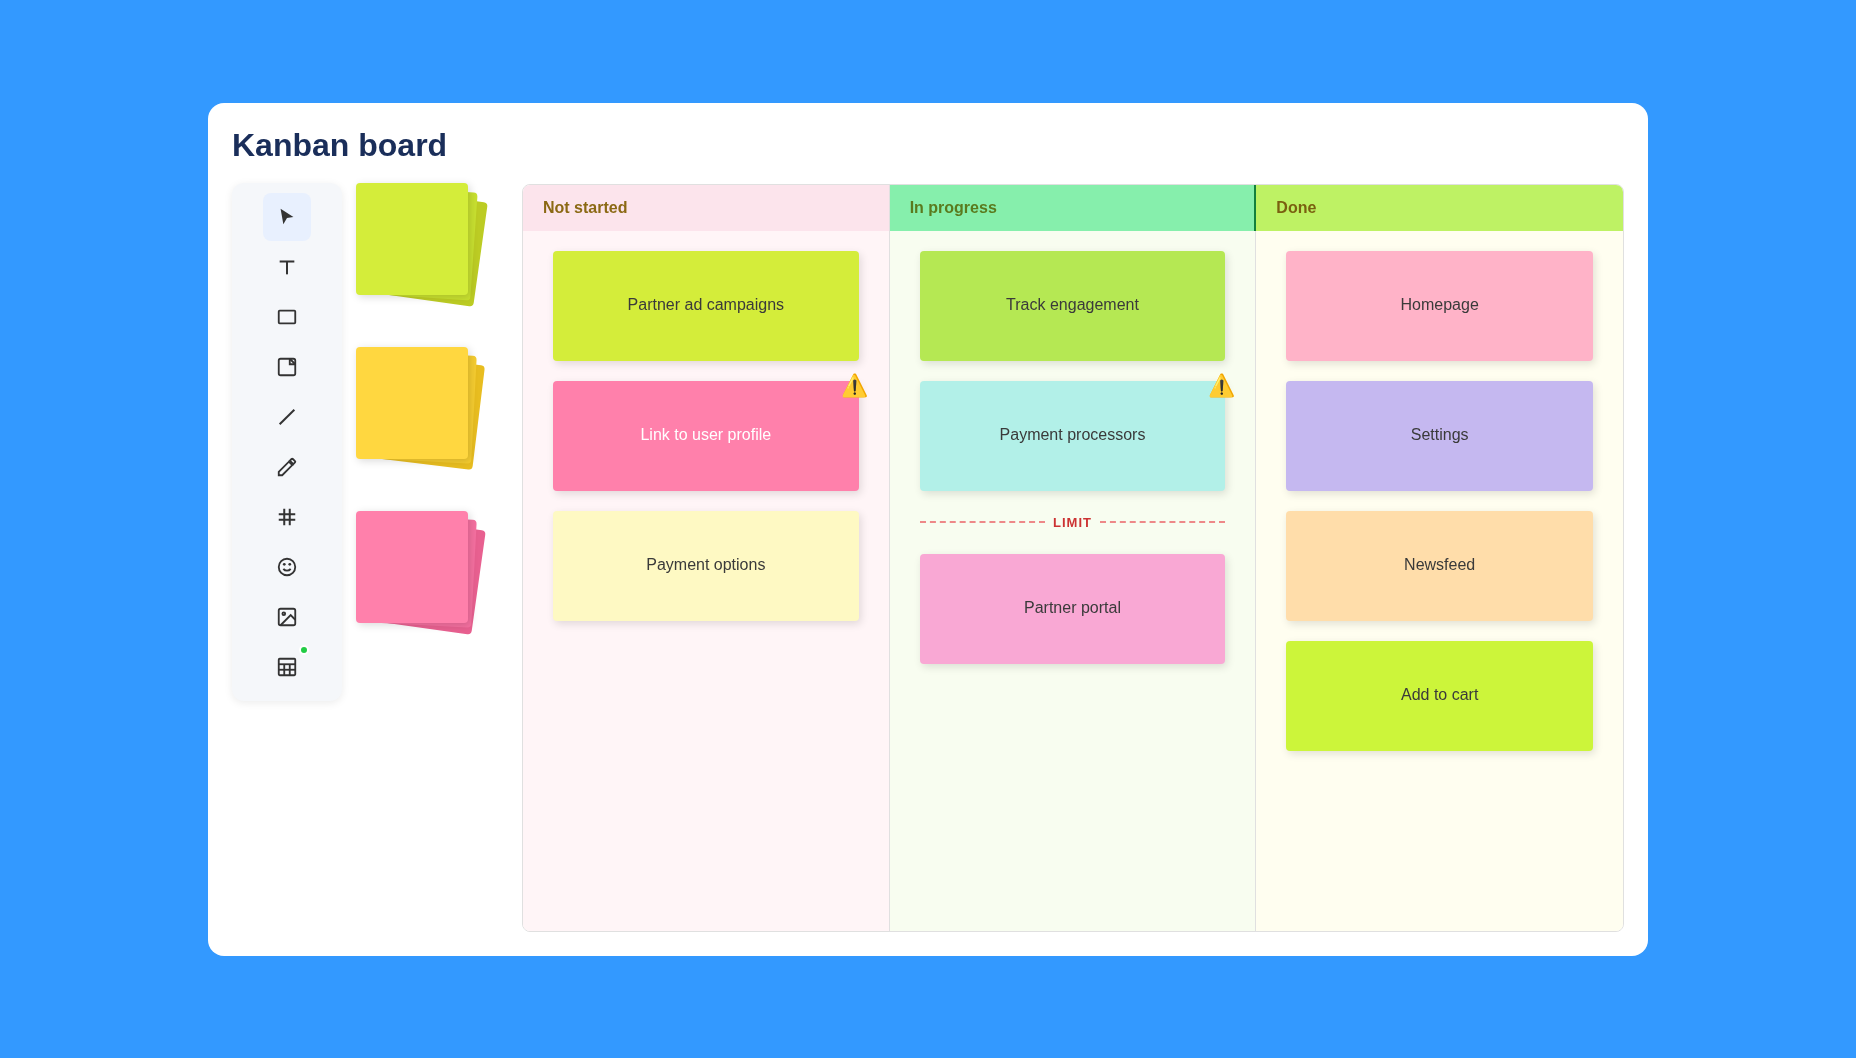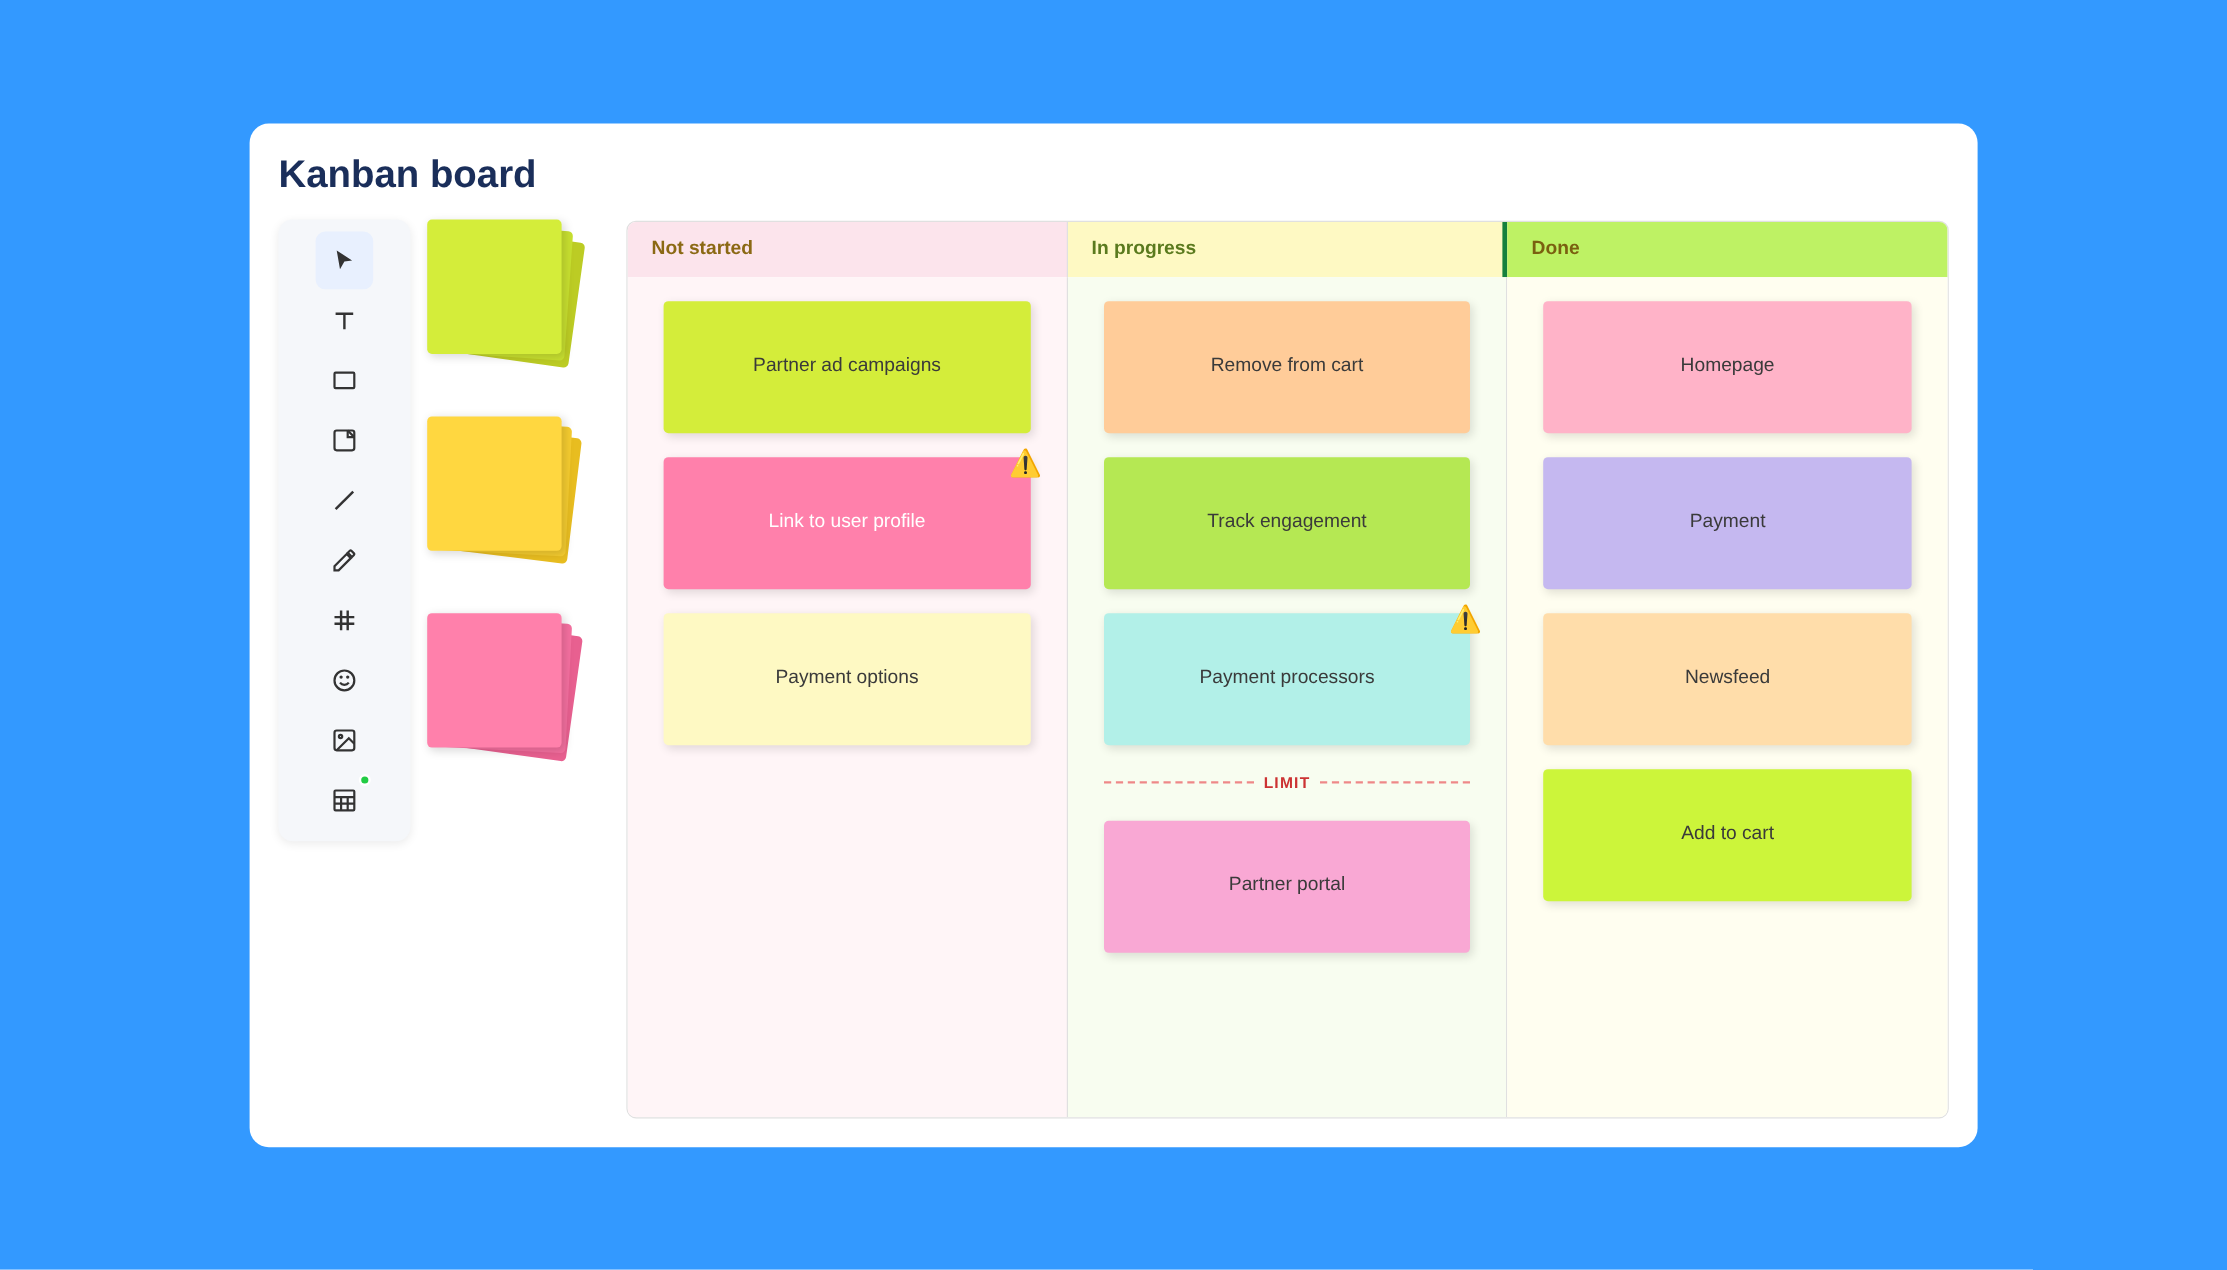--- a/index.html
+++ b/index.html
@@ -95,23 +95,23 @@
       padding: 14px 20px;
       font-size: 16px;
       font-weight: 700;
     }
     .col-header.not-started {
       background: #fce4ec;
       color: #8B6914;
       border-right: 1px solid #e0e0e0;
     }
     .col-header.in-progress {
-      background: #fef9c3;
+      background: #86efac;
       color: #5a7a1e;
-      border-right: 4px solid #15803d;
+      border-right: 2px solid #15803d;
     }
     .col-header.done {
       background: #bef264;
       color: #7a6010;
     }
     .kanban-body {
       display: grid;
       grid-template-columns: 1fr 1fr 1fr;
       min-height: 700px;
     }
@@ -343,23 +343,20 @@
         <div class="sticky-note pink">
           <span class="warning-badge">⚠️</span>
           <span>Link to user profile</span>
         </div>
         <div class="sticky-note yellow">
           <span>Payment options</span>
         </div>
       </div>
 
       <div class="kanban-col in-progress-col">
-        <div class="sticky-note peach">
-          <span>Remove from cart</span>
-        </div>
         <div class="sticky-note light-green">
           <span>Track engagement</span>
         </div>
         <div class="sticky-note mint">
           <span class="warning-badge">⚠️</span>
           <span>Payment processors</span>
         </div>
 
         <div class="limit-line">
           <div class="limit-line-dashed"></div>
@@ -369,21 +366,21 @@
         <div class="sticky-note light-blue">
           <span>Partner portal</span>
         </div>
       </div>
 
       <div class="kanban-col done-col">
         <div class="sticky-note pink-light">
           <span>Homepage</span>
         </div>
         <div class="sticky-note lavender">
-          <span>Payment</span>
+          <span>Settings</span>
         </div>
         <div class="sticky-note peach-light">
           <span>Newsfeed</span>
         </div>
         <div class="sticky-note lime">
           <span>Add to cart</span>
         </div>
       </div>
     </div>
   </div>

